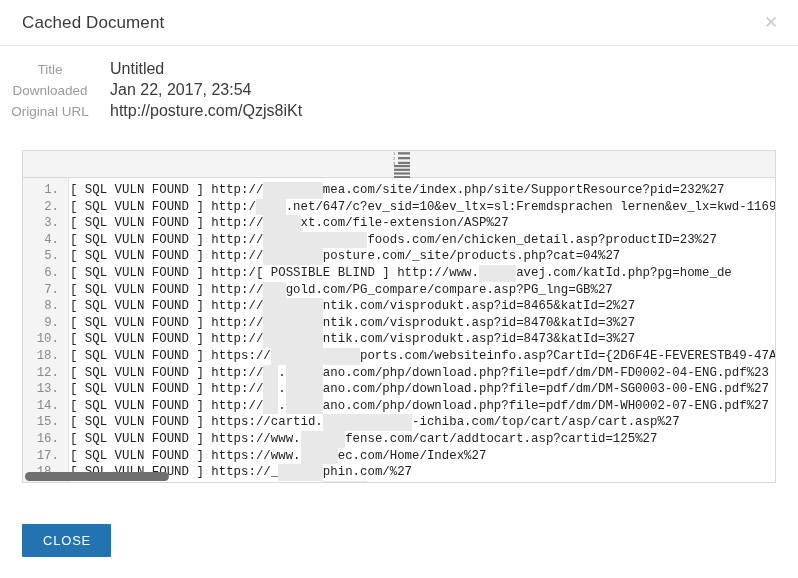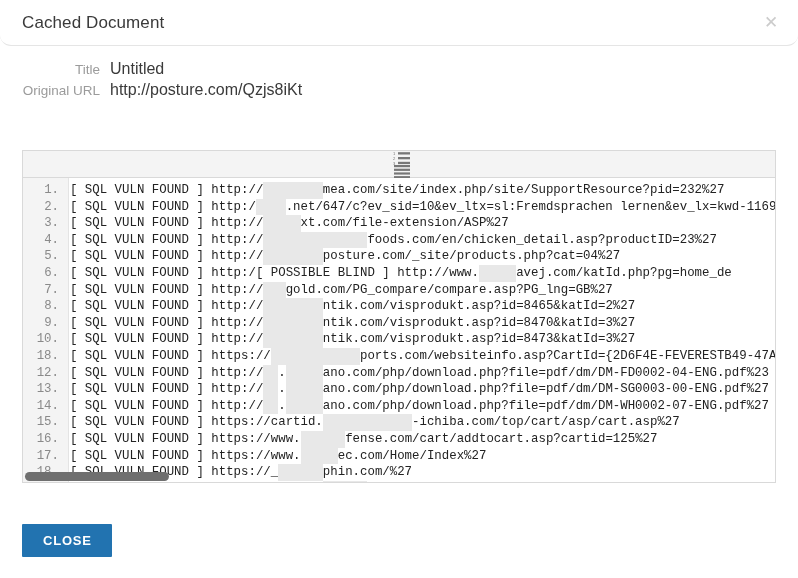--- a/index.html
+++ b/index.html
@@ -25,21 +25,20 @@
     box-sizing: border-box;
   }
 
   
   .modal-header {
     position: relative;
     height: 46px;
     border-bottom: 1px solid #e5e5e5;
     padding: 0 12px 0 22px;
     box-sizing: border-box;
-    border-radius: 11px;
   }
   .modal-title {
     font-size: 17px;
     color: #3a3a3a;
     font-weight: 400;
     line-height: 46px;
     margin: 0;
     letter-spacing: 0.1px;
   }
   .close-x {
@@ -63,21 +62,21 @@
   }
   .meta-row {
     display: flex;
     align-items: baseline;
     height: 21px;
     line-height: 21px;
   }
   .meta-label {
     width: 110px;
     min-width: 110px;
-    text-align: right;
+    text-align: center;
     padding-right: 10px;
     color: #9b9b9b;
     font-size: 13.5px;
     box-sizing: border-box;
     white-space: nowrap;
   }
   .meta-value {
     color: #3a3a3a;
     font-size: 16px;
     white-space: nowrap;
@@ -198,41 +197,45 @@
     position: absolute;
     left: 22px;
     top: 524px;
   }
   .btn-close {
     background: #2273b0;
     color: #ffffff;
     border: none;
     font-family: "Liberation Sans", sans-serif;
     font-size: 13px;
-    font-weight: bold;
+    font-weight: normal;
     letter-spacing: 0.8px;
     padding: 9px 20px 9px 21px;
     cursor: pointer;
     border-radius: 1px;
   }
 </style>
 </head>
 <body>
 
 <div class="modal">
 
   <div class="modal-header">
     <h1 class="modal-title">Cached Document</h1>
     <div class="close-x">✕</div>
   </div>
 
   <div class="meta">
     <div class="meta-row">
       <div class="meta-label">Title</div>
       <div class="meta-value">Untitled</div>
+    </div>
+    <div class="meta-row">
+      <div class="meta-label">Downloaded</div>
+      <div class="meta-value">Jan 22, 2017, 23:54</div>
     </div>
     <div class="meta-row">
       <div class="meta-label">Original URL</div>
       <div class="meta-value">http://posture.com/Qzjs8iKt</div>
     </div>
   </div>
 
   <div class="panel">
 
     <div class="panel-toolbar">

